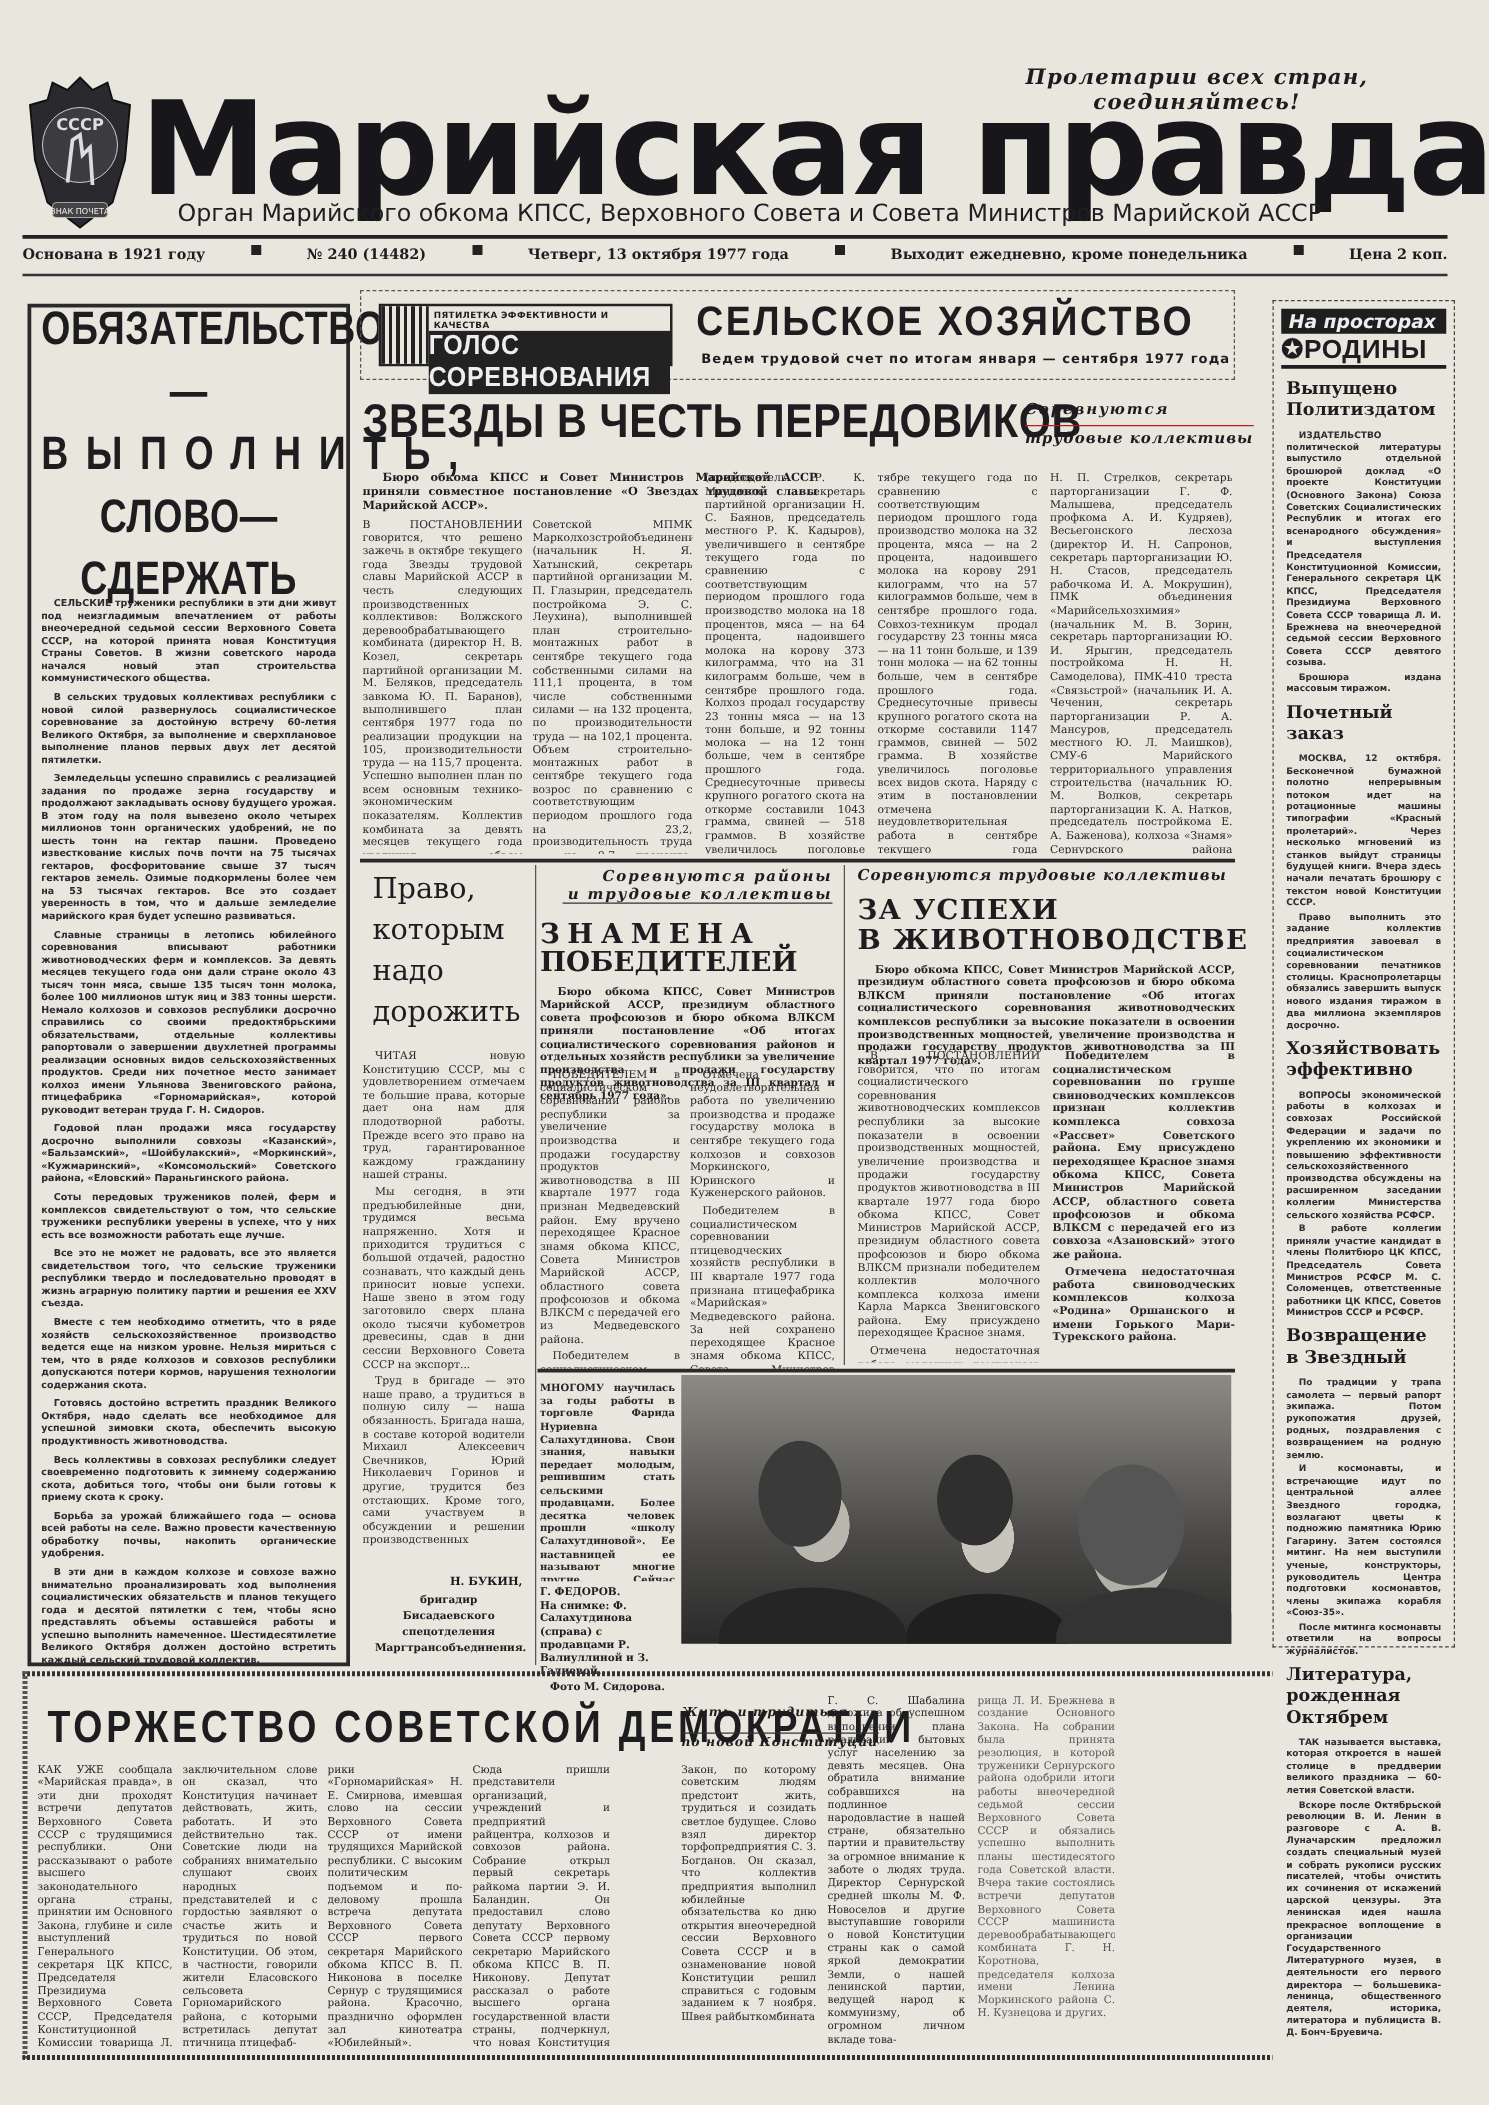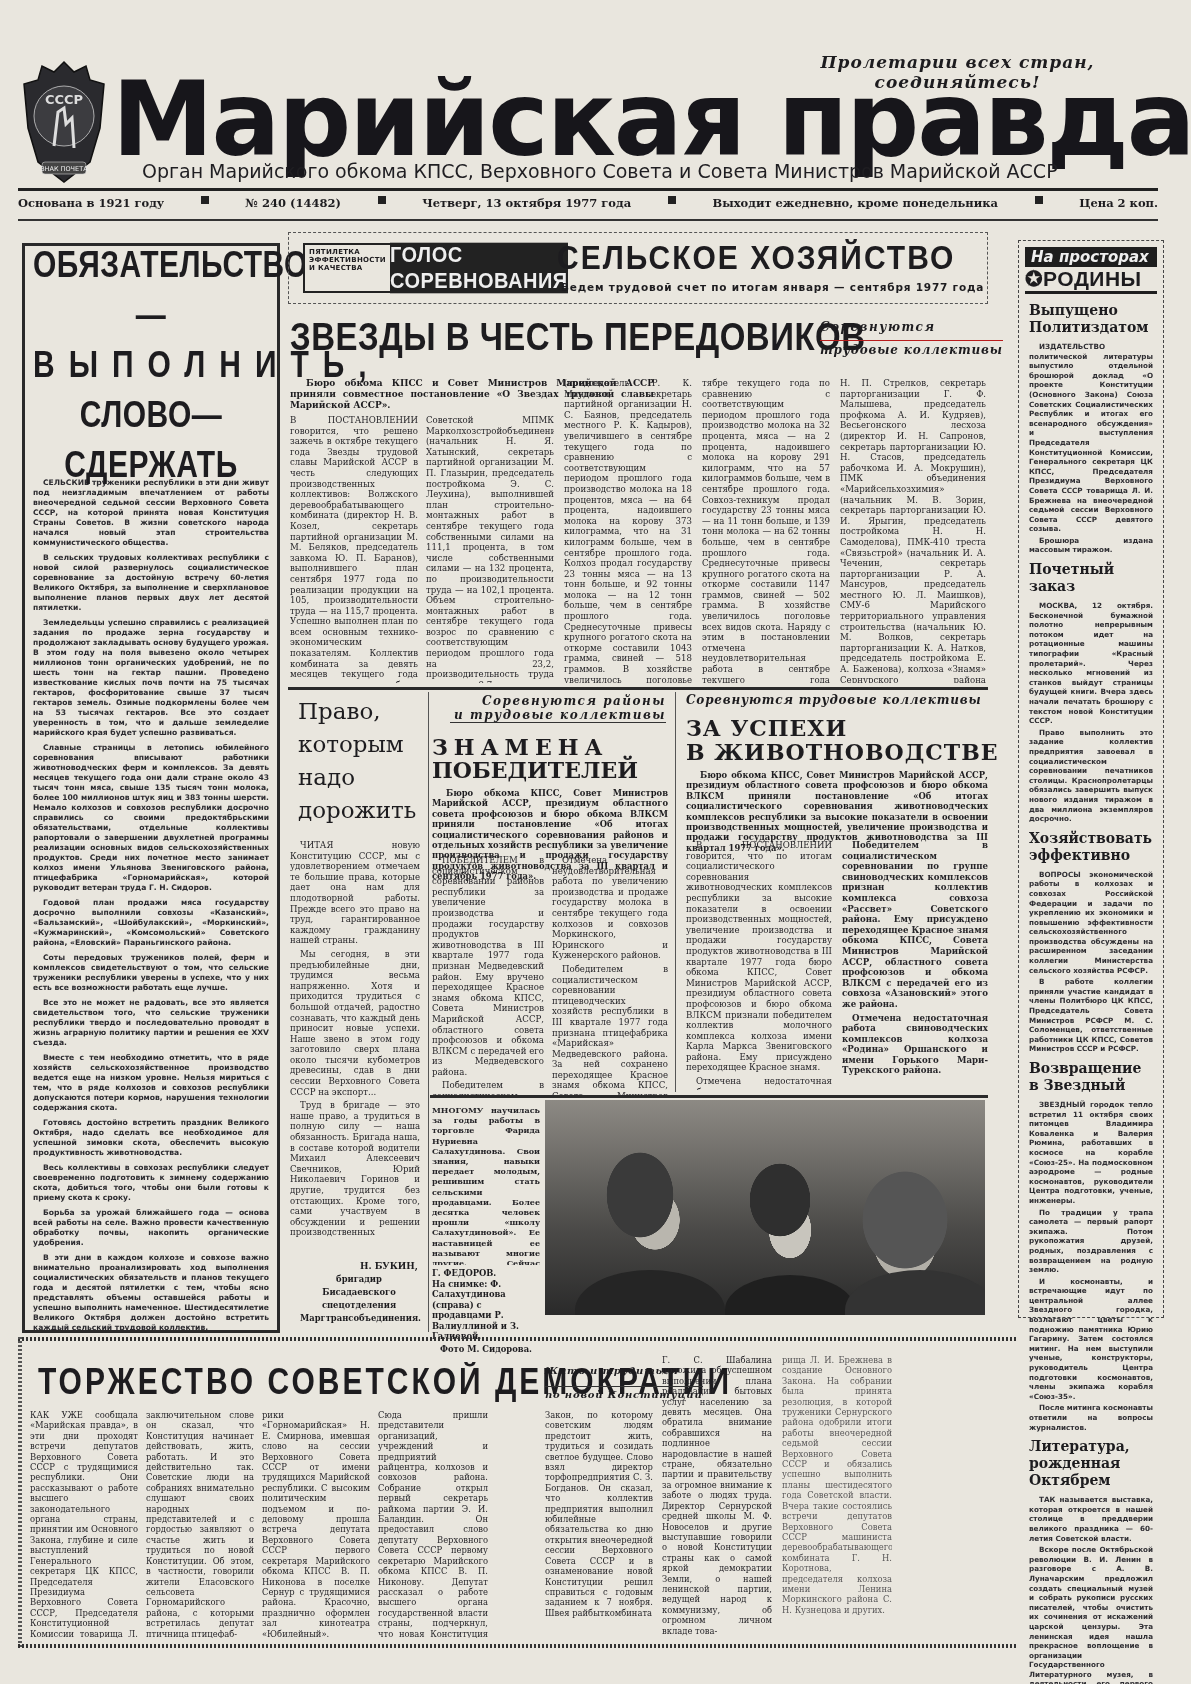--- a/index.html
+++ b/index.html
@@ -28,21 +28,21 @@
   .leftbox { left: 22px; top: 243px; width: 258px; height: 1090px; border: 3px solid #2a2a2a; padding: 10px 8px; }
   .leftbox h1 { font-family: "Liberation Sans", sans-serif; font-weight: 900; font-size: 30px; line-height: 40px; text-align: center; letter-spacing: 0.5px; transform: scaleY(1.25); margin: 8px 0 14px; }
   .leftbox h1 span { display: block; }
   .leftbox .txt { font-family: "DejaVu Sans", sans-serif; font-size: 7.6px; line-height: 10px; font-weight: bold; color: #2c2b30; }
   .leftbox .txt p { margin-bottom: 5px; }
 
   
   .banner { left: 288px; top: 232px; width: 700px; height: 72px; border: 1.5px dashed #555; }
   .golos { position: absolute; left: 14px; top: 10px; width: 235px; height: 50px; border: 2px solid #222; background: #e9e6de; display: flex; }
   .golos .pict { width: 38px; height: 100%; background: repeating-linear-gradient(90deg,#222 0 3px,#e9e6de 3px 6px); }
-  .golos .gtext { flex: 1; display: flex; }
+  .golos .gtext { flex: 1; display: flex; flex-direction: column; }
   .golos .small { font-size: 7px; font-weight: bold; padding: 3px 4px; letter-spacing: 0.3px; font-family: "DejaVu Sans", sans-serif; }
   .golos .big { background: #222; color: #eee; flex: 1; font-family: "Liberation Sans", sans-serif; font-weight: bold; font-size: 20px; display: flex; align-items: center; justify-content: center; letter-spacing: 0.5px; transform: scaleY(1.1); }
   .selhoz { position: absolute; left: 268px; top: 8px; font-family: "Liberation Sans", sans-serif; font-weight: 900; font-size: 30px; letter-spacing: 2px; transform: scaleY(1.1); }
   .selhoz-sub { position: absolute; left: 272px; top: 48px; font-size: 10.5px; font-weight: bold; letter-spacing: 0.8px; font-family: "DejaVu Sans", sans-serif; }
 
   .zvezdy { left: 290px; top: 315px; font-family: "Liberation Sans", sans-serif; font-size: 33px; font-weight: bold; transform: scaleY(1.15); transform-origin: left top; letter-spacing: 0.5px; white-space: nowrap; }
   .kicker { font-style: italic; font-weight: bold; font-size: 12px; letter-spacing: 1.5px; }
   .k-zv1 { left: 820px; top: 320px; }
   .k-zv2 { left: 820px; top: 340px; border-top: 1px solid #b91c1c; padding-top: 2px; letter-spacing: 0.8px; }
   .zv-lead { left: 290px; top: 378px; width: 364px; font-weight: bold; font-size: 9px; line-height: 11px; text-indent: 16px; text-align: justify; }
@@ -248,21 +248,20 @@
   </div>
 
   <div class="rb-h">Хозяйствовать эффективно</div>
   <div class="txt">
     <p>ВОПРОСЫ экономической работы в колхозах и совхозах Российской Федерации и задачи по укреплению их экономики и повышению эффективности сельскохозяйственного производства обсуждены на расширенном заседании коллегии Министерства сельского хозяйства РСФСР.</p>
     <p>В работе коллегии приняли участие кандидат в члены Политбюро ЦК КПСС, Председатель Совета Министров РСФСР М. С. Соломенцев, ответственные работники ЦК КПСС, Советов Министров СССР и РСФСР.</p>
   </div>
 
   <div class="rb-h">Возвращение в Звездный</div>
   <div class="txt">
-    <p>ЗВЕЗДНЫЙ городок тепло встретил 11 октября своих питомцев Владимира Коваленка и Валерия Рюмина, работавших в космосе на корабле «Союз-25». На подмосковном аэродроме — родные космонавтов, руководители Центра подготовки, ученые, инженеры.</p>
     <p>По традиции у трапа самолета — первый рапорт экипажа. Потом рукопожатия друзей, родных, поздравления с возвращением на родную землю.</p>
     <p>И космонавты, и встречающие идут по центральной аллее Звездного городка, возлагают цветы к подножию памятника Юрию Гагарину. Затем состоялся митинг. На нем выступили ученые, конструкторы, руководитель Центра подготовки космонавтов, члены экипажа корабля «Союз-35».</p>
     <p>После митинга космонавты ответили на вопросы журналистов.</p>
   </div>
 
   <div class="rb-h">Литература, рожденная Октябрем</div>
   <div class="txt">
     <p>ТАК называется выставка, которая откроется в нашей столице в преддверии великого праздника — 60-летия Советской власти.</p>
     <p>Вскоре после Октябрьской революции В. И. Ленин в разговоре с А. В. Луначарским предложил создать специальный музей и собрать рукописи русских писателей, чтобы очистить их сочинения от искажений царской цензуры. Эта ленинская идея нашла прекрасное воплощение в организации Государственного Литературного музея, в деятельности его первого директора — большевика-ленинца, общественного деятеля, историка, литератора и публициста В. Д. Бонч-Бруевича.</p>
 

